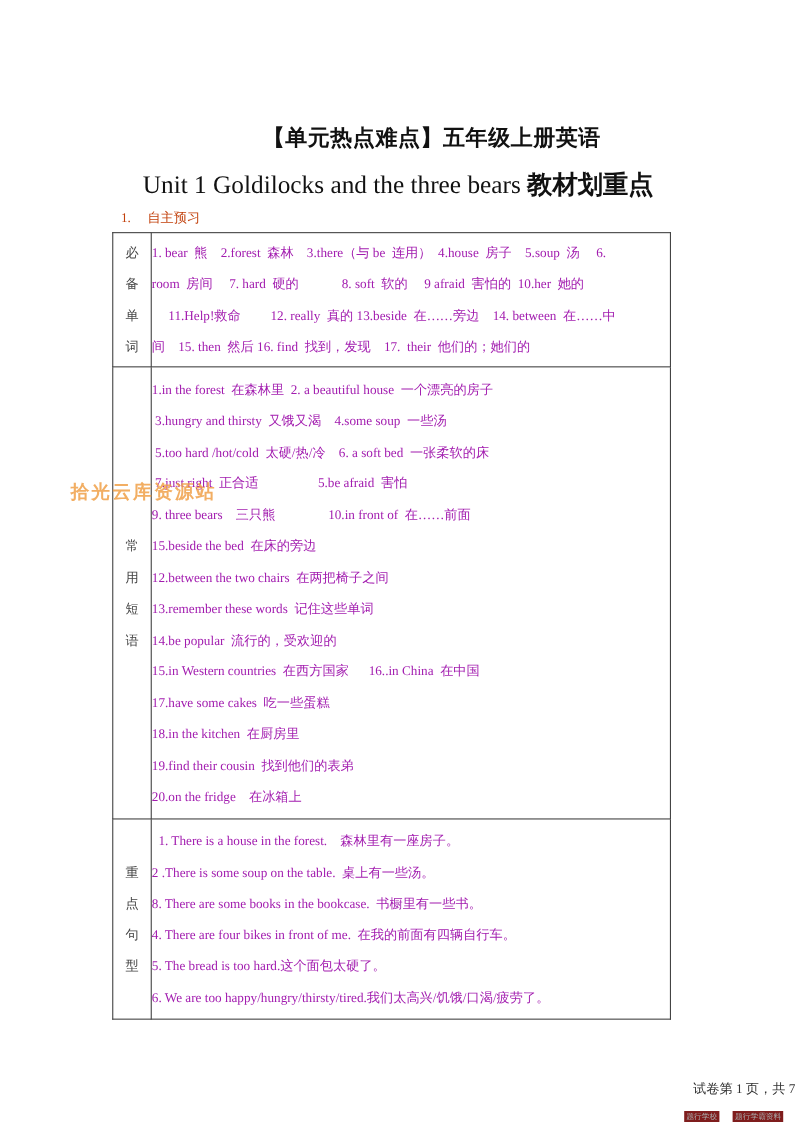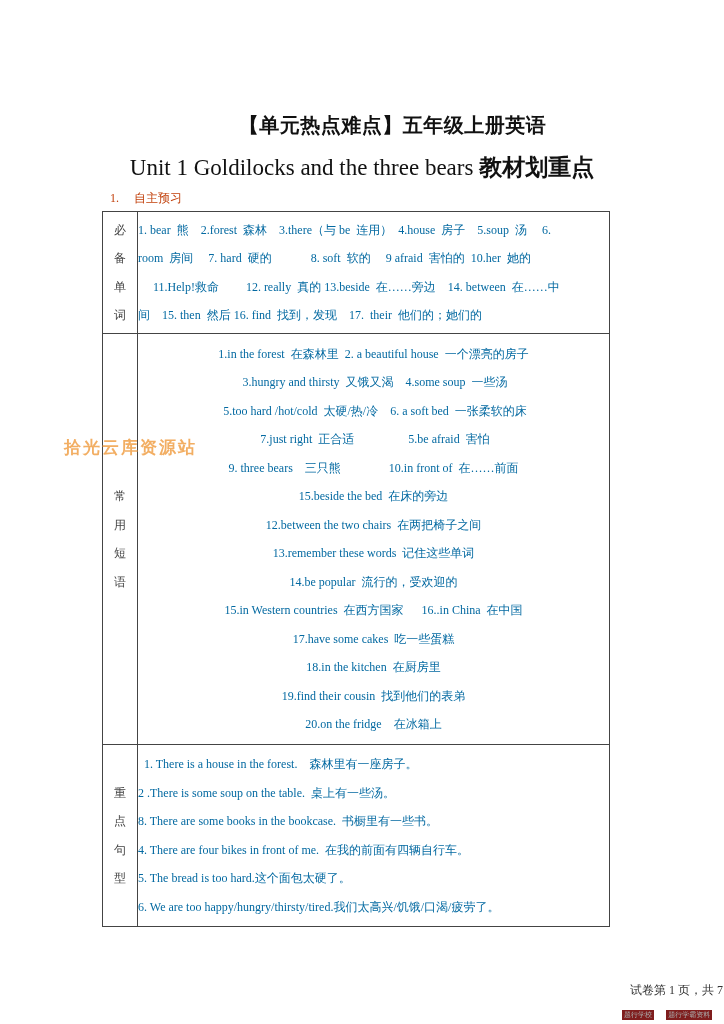--- a/index.html
+++ b/index.html
@@ -69,30 +69,29 @@
       font-size: 12px;
       color: #444;
     }
     td.side .ch {
       display: block;
       line-height: 28.5px;
     }
     td.content {
       padding: 4px 8px 4px 8px;
       font-size: 12px;
-      color: #0369a1;
+      color: #a21caf;
     }
     .vocab-line {
       line-height: 28.5px;
       white-space: nowrap;
     }
     .phrase-line {
       line-height: 28.5px;
       white-space: nowrap;
-      text-align: center;
     }
     .sentence-line {
       line-height: 28.5px;
       white-space: nowrap;
     }
     .row-vocab td { height: 121px; }
     .row-phrases td { height: 410px; }
     .row-sentences td { height: 181px; }
     .watermark {
       position: absolute;

